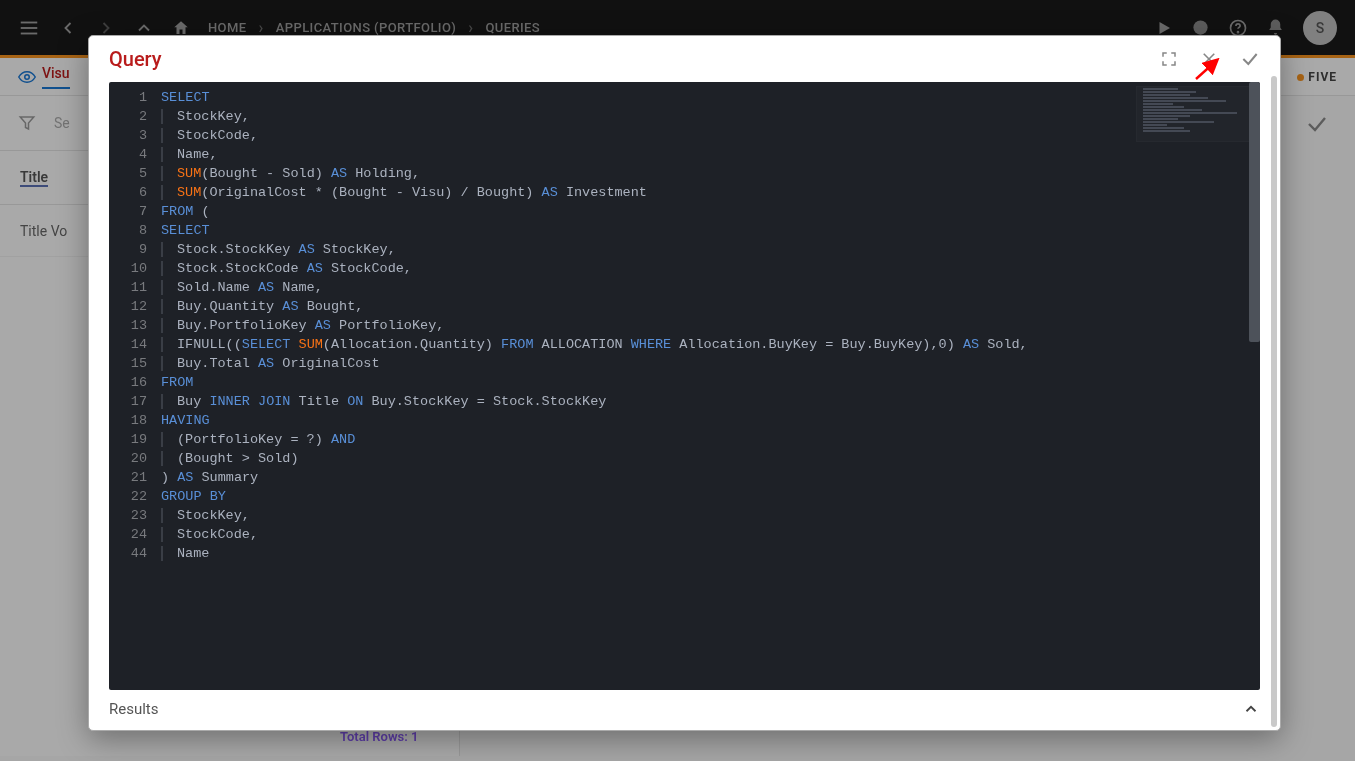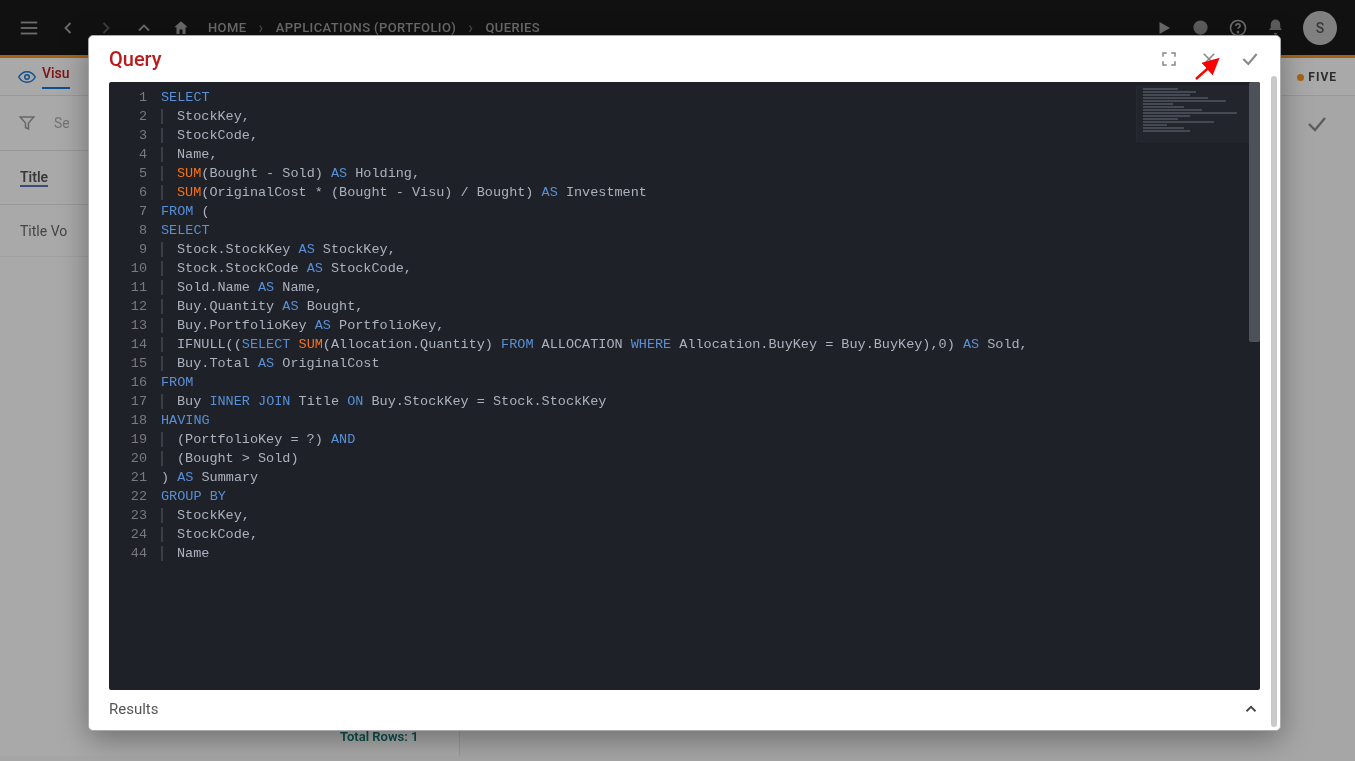--- a/index.html
+++ b/index.html
@@ -23,21 +23,21 @@
 .toolrow .dot { width:7px; height:7px; border-radius:50%; background:#f7931e; display:inline-block; margin-right:4px; }
 
 
 .content { display:flex; height:660px; }
 .leftcol { width:460px; border-right:1px solid #e0e0e0; background:#fafafa; }
 .fbar { height:55px; display:flex; align-items:center; padding:0 18px; border-bottom:1px solid #e0e0e0; color:#888; }
 .fbar .search { margin-left:18px; color:#aaa; }
 .thead { display:flex; height:54px; align-items:center; padding:0 20px; border-bottom:1px solid #e0e0e0; }
 .thead .th { font-weight:600; color:#555; border-bottom:2px solid #5b6fb3; }
 .trow { display:flex; height:52px; align-items:center; padding:0 20px; color:#666; border-bottom:1px solid #eee; }
-.tfoot { position:absolute; left:18px; bottom:12px; color:#0f766e; font-weight:600; font-size:13px; }
+.tfoot { position:absolute; left:18px; bottom:12px; color:#8b5cf6; font-weight:600; font-size:13px; }
 
 .overlay { position:absolute; inset:0; background:rgba(0,0,0,0.32); }
 
 
 .modal-wrap { position:absolute; top:35px; left:88px; right:74px; bottom:30px; background:#fff; border-radius:5px; box-shadow:0 8px 30px rgba(0,0,0,.35); display:flex; flex-direction:column; border:1px solid #aaa; }
 .mhead { display:flex; align-items:center; height:46px; padding:0 20px; }
 .mhead .title { font-size:20px; font-weight:500; color:#b91c1c; }
 .mhead .spacer { flex:1; }
 .mhead .hicon { margin-left:22px; color:#878787; cursor:pointer; }
 .tabs { display:flex; align-items:center; padding:0 20px; height:38px; }

